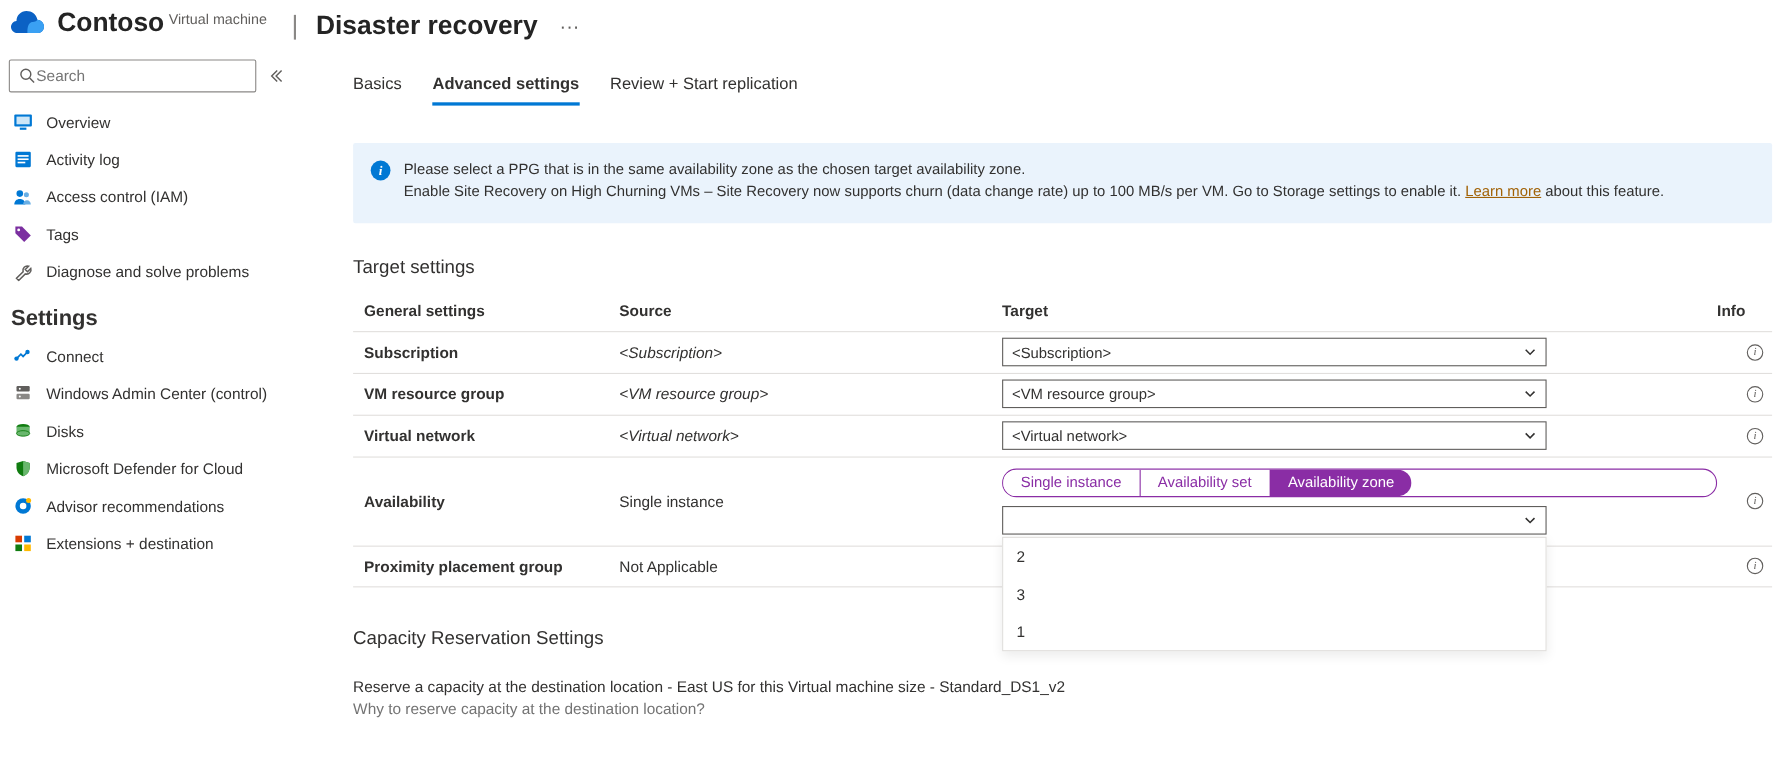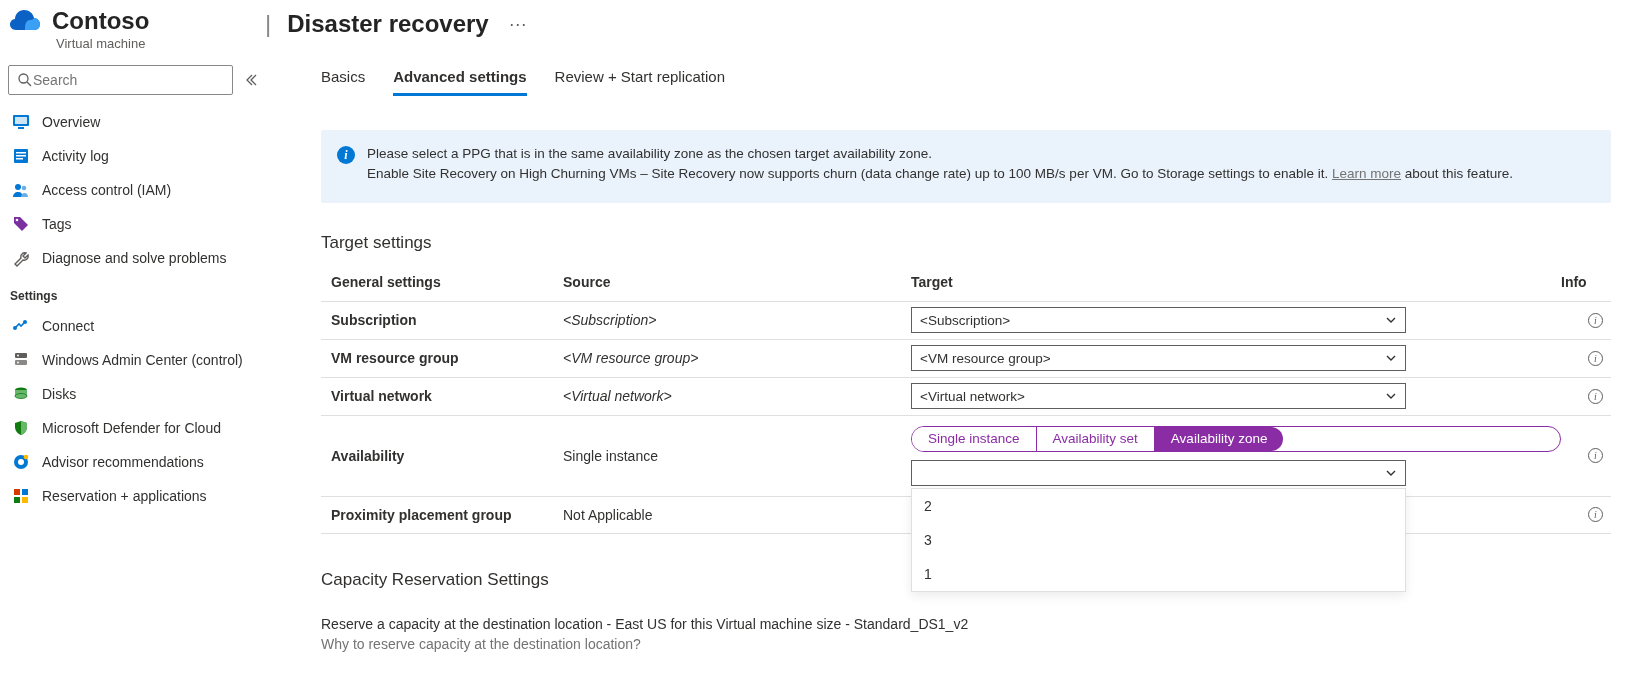--- a/index.html
+++ b/index.html
@@ -24,21 +24,21 @@
       display: flex;
       align-items: flex-start;
       padding: 8px 10px 8px 10px;
     }
     .cloud-logo {
       width: 32px;
       height: 32px;
       margin-right: 10px;
       flex-shrink: 0;
     }
-    .sb-title-block { display: flex; flex-direction: column; }
+    .sb-title-block { display: flex; flex-direction: row; }
     .sb-title { font-size: 24px; font-weight: 600; line-height: 1.1; color: #242424; }
     .sb-subtitle { font-size: 13px; color: #605e5c; margin-top: 2px; padding-left: 4px; }
     .search-row {
       display: flex;
       align-items: center;
       padding: 6px 8px 10px 8px;
       gap: 10px;
     }
     .search-box {
       flex: 1;
@@ -67,21 +67,21 @@
       align-items: center;
       padding: 8px 10px 8px 12px;
       gap: 12px;
       cursor: pointer;
       color: #323130;
     }
     .nav-icon { width: 18px; height: 18px; flex-shrink: 0; display:flex; align-items:center; justify-content:center; }
     .nav-label { font-size: 14px; }
     .nav-group-label {
       padding: 14px 10px 6px 10px;
-      font-size: 12px;
+      font-size: 20px;
       font-weight: 600;
       color: #323130;
     }
 
     
     .main {
       flex: 1;
       display: flex;
       flex-direction: column;
       overflow: hidden;
@@ -139,21 +139,21 @@
       color: #fff;
       display: flex; align-items: center; justify-content: center;
       font-size: 12px; font-weight: 700;
       flex-shrink: 0;
       margin-top: 2px;
       font-style: italic;
       font-family: Georgia, serif;
     }
     .info-text { font-size: 13.5px; color: #323130; line-height: 1.5; }
     .info-text strong { font-weight: 400; }
-    .info-text a { color: #737373; text-decoration: underline; }
+    .info-text a { color: #a16207; text-decoration: underline; }
 
     
     .section-heading {
       font-size: 17px;
       font-weight: 400;
       margin-bottom: 10px;
     }
 
     
     .settings-grid { width: 100%; }
@@ -384,21 +384,21 @@
     </div>
     <div class="nav-item">
       <span class="nav-icon">
         <svg width="18" height="18" viewBox="0 0 18 18">
             <rect x="2" y="2" width="6" height="6" fill="#d83b01"></rect>
             <rect x="10" y="2" width="6" height="6" fill="#0078d4"></rect>
             <rect x="2" y="10" width="6" height="6" fill="#107c10"></rect>
             <rect x="10" y="10" width="6" height="6" fill="#ffb900"></rect>
           </svg>
       </span>
-      <span class="nav-label">Reservation + applications</span>
+      <span class="nav-label">Extensions + destination</span>
     </div>
   </div>
 </div>
 
 <div class="main">
   <div class="main-header">
     <span class="sep">|</span>
     <span>Disaster recovery</span>
     <span class="more-ellipsis">···</span>
   </div>

